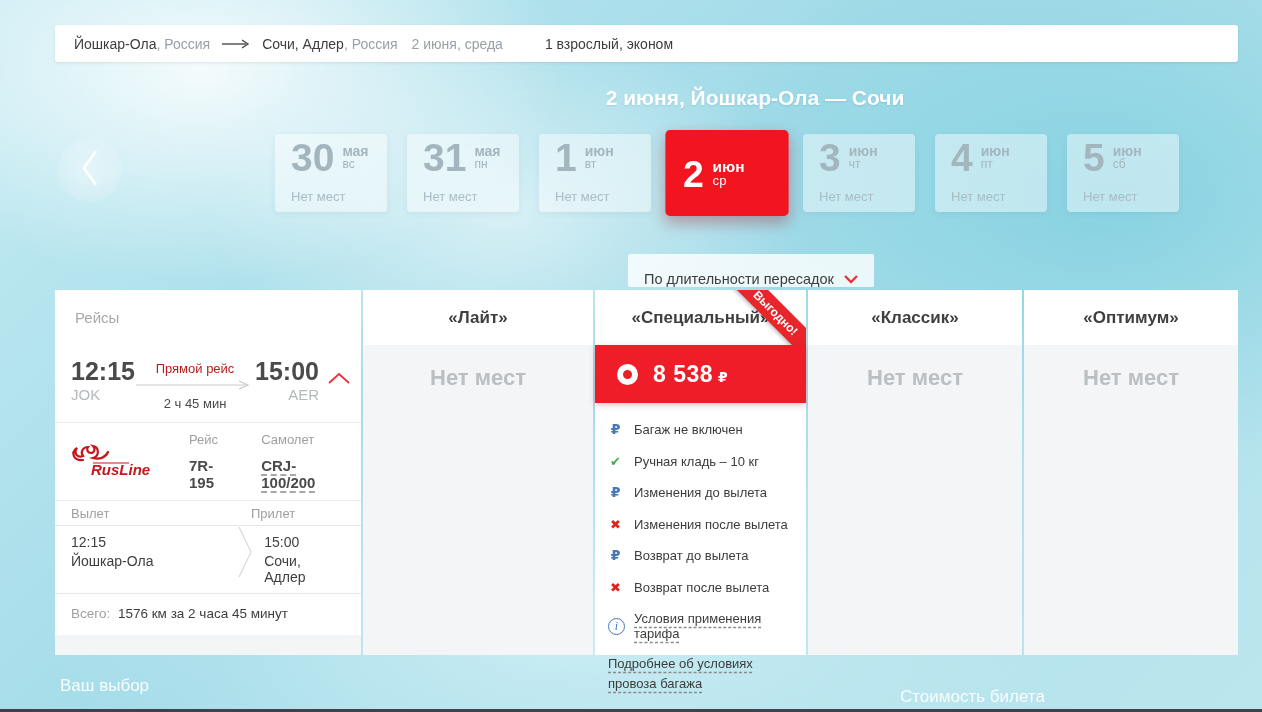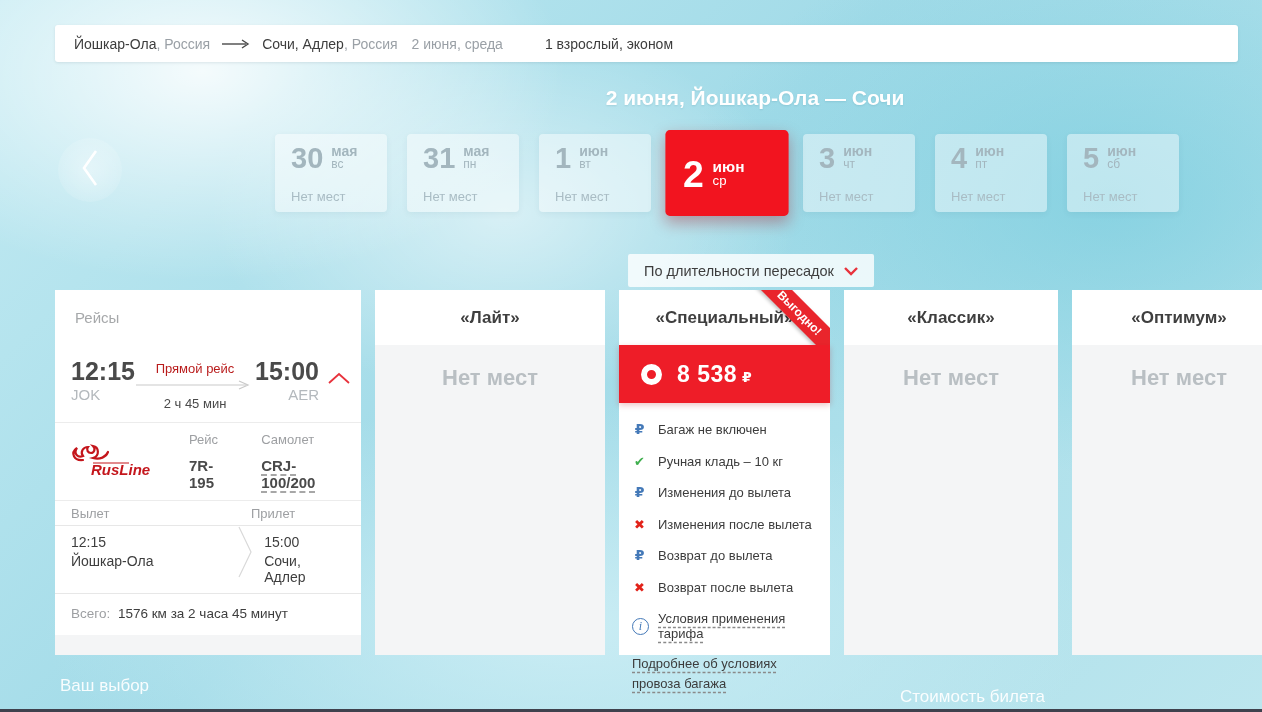--- a/index.html
+++ b/index.html
@@ -45,47 +45,47 @@
   
   .carousel{ position:absolute; left:275px; top:134px; display:flex; gap:20px; align-items:center; }
   .date-card{
     width:112px; height:78px; border-radius:4px;
     background:rgba(255,255,255,.45);
     box-shadow:0 2px 6px rgba(0,70,90,.06);
     padding:9px 12px 8px 16px; cursor:pointer;
     display:flex; flex-direction:column; justify-content:space-between;
   }
   .dc-top{ display:flex; align-items:flex-start; gap:8px; }
-  .dc-day{ font-size:29px; font-weight:700; color:#a3b6be; line-height:30px; }
+  .dc-day{ font-size:39px; font-weight:700; color:#a3b6be; line-height:30px; }
   .dc-mw{ display:flex; flex-direction:column; line-height:13px; padding-top:2px; }
   .dc-month{ font-size:14px; font-weight:700; color:#a3b6be; }
   .dc-wd{ font-size:12px; color:#a3b6be; }
   .dc-status{ font-size:13px; color:#a9bcc4; }
   .date-card.selected{
     background:#f2141f; transform:scale(1.1); box-shadow:0 6px 14px rgba(160,10,20,.35);
     justify-content:center;
   }
   .date-card.selected .dc-day,
   .date-card.selected .dc-month,
   .date-card.selected .dc-wd{ color:#fff; }
   .date-card.selected .dc-day{ font-size:34px; }
 
   
   .sort-dd{
     position:absolute; top:254px; left:751px; transform:translateX(-50%);
     height:33px; padding:0 16px; background:rgba(255,255,255,.8); border-radius:2px;
-    display:flex; align-items:center; gap:10px; cursor:pointer;
+    display:flex; align-items:flex-end; gap:10px; cursor:pointer;
     font-size:14.5px; color:#3d3d3d; white-space:nowrap;
   }
 
   
   .fare-table{
     position:absolute; left:55px; top:290px; width:1183px;
     display:grid; grid-template-columns:306px 230px 211px 214px 214px;
-    grid-template-rows:55px 310px; column-gap:14px;
+    grid-template-rows:55px 310px; column-gap:2px;
   }
   .hcell{ background:#fff; display:flex; align-items:center; justify-content:center;
     font-size:17px; font-weight:700; color:#3f3f3f; position:relative; }
   .hcell.flights{ justify-content:flex-start; padding-left:20px; font-size:15px; font-weight:400; color:#a6a8aa; }
   .bcell{ position:relative; }
   .cell-gray{ background:#f4f5f6; }
   .no-seats{ text-align:center; padding-top:20px; font-size:22px; font-weight:700; color:#b9bfc3; }
 
   
   .ribbon-box{ position:absolute; top:0; right:0; width:86px; height:55px; overflow:hidden; }

